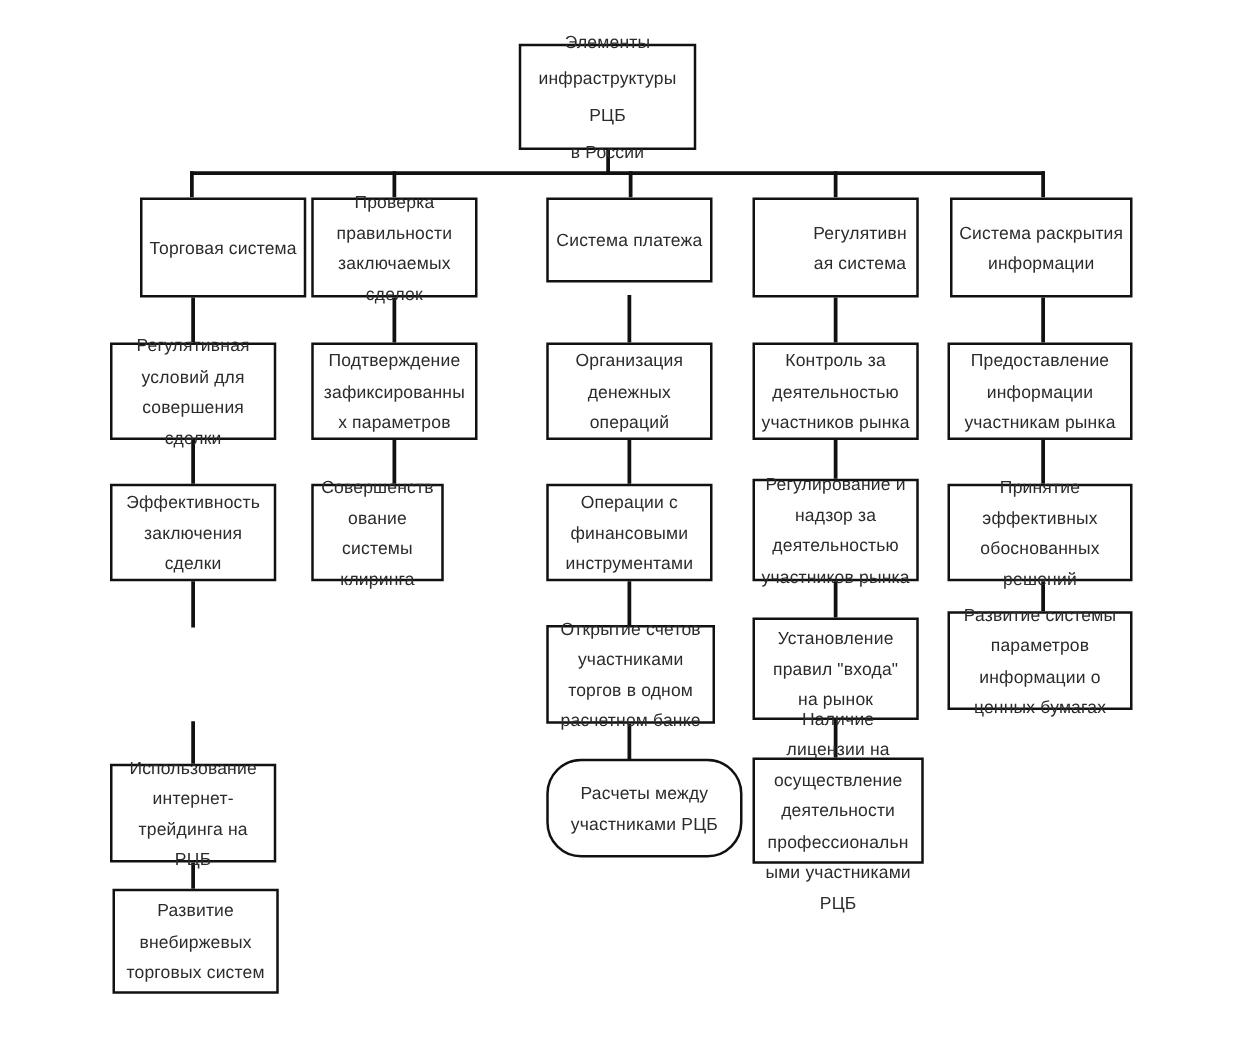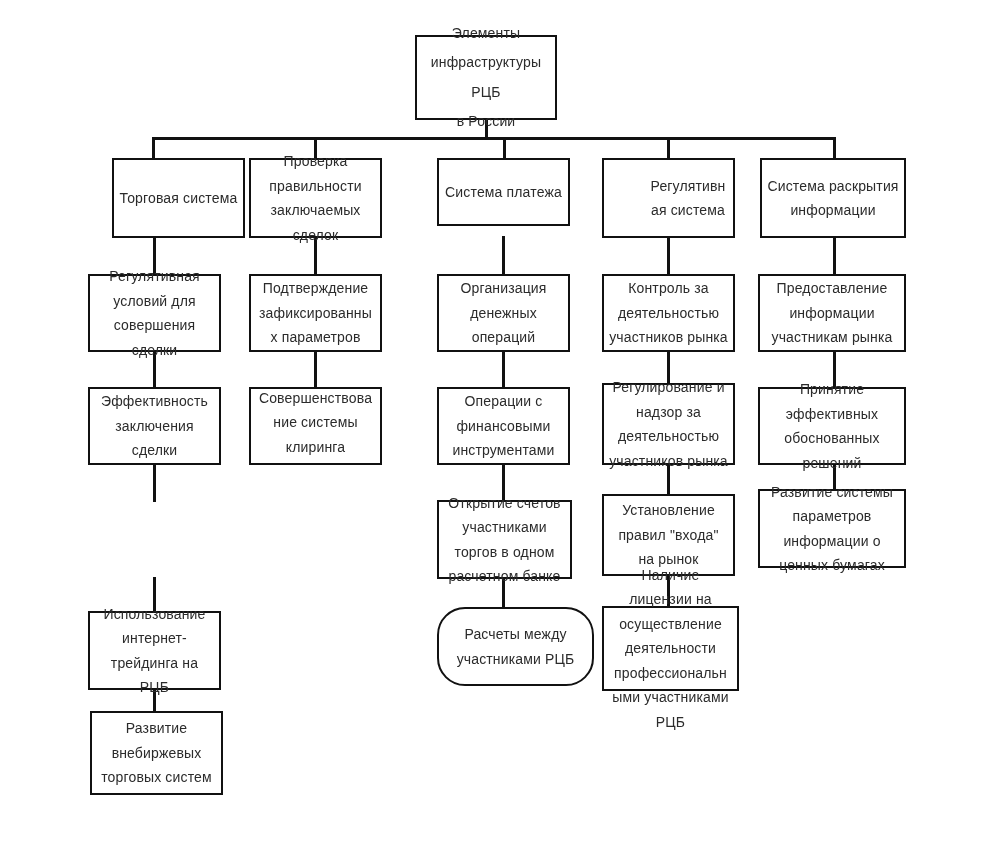--- a/index.html
+++ b/index.html
@@ -108,21 +108,21 @@
   <div class="node" style="left:249px; top:158px; width:133px; height:80px;">
     <div class="node-label">Проверка правильности заключаемых сделок</div>
   </div>
   <div class="connector v" style="left:314px; top:236px; height:40px;"></div>
 
   <div class="node" style="left:249px; top:274px; width:133px; height:78px;">
     <div class="node-label">Подтверждение зафиксированных параметров</div>
   </div>
   <div class="connector v" style="left:314px; top:350px; height:39px;"></div>
 
-  <div class="node" style="left:249px; top:387px; width:133px; height:78px;align-items:flex-end;">
+  <div class="node" style="left:249px; top:387px; width:106px; height:78px;">
     <div class="node-label">Совершенствование системы клиринга</div>
   </div>
 
   <div class="node" style="left:437px; top:158px; width:133px; height:68px;">
     <div class="node-label">Система платежа</div>
   </div>
   <div class="connector v" style="left:502px; top:236px; height:40px;"></div>
 
   <div class="node" style="left:437px; top:274px; width:133px; height:78px;">
     <div class="node-label">Организация денежных операций</div>

